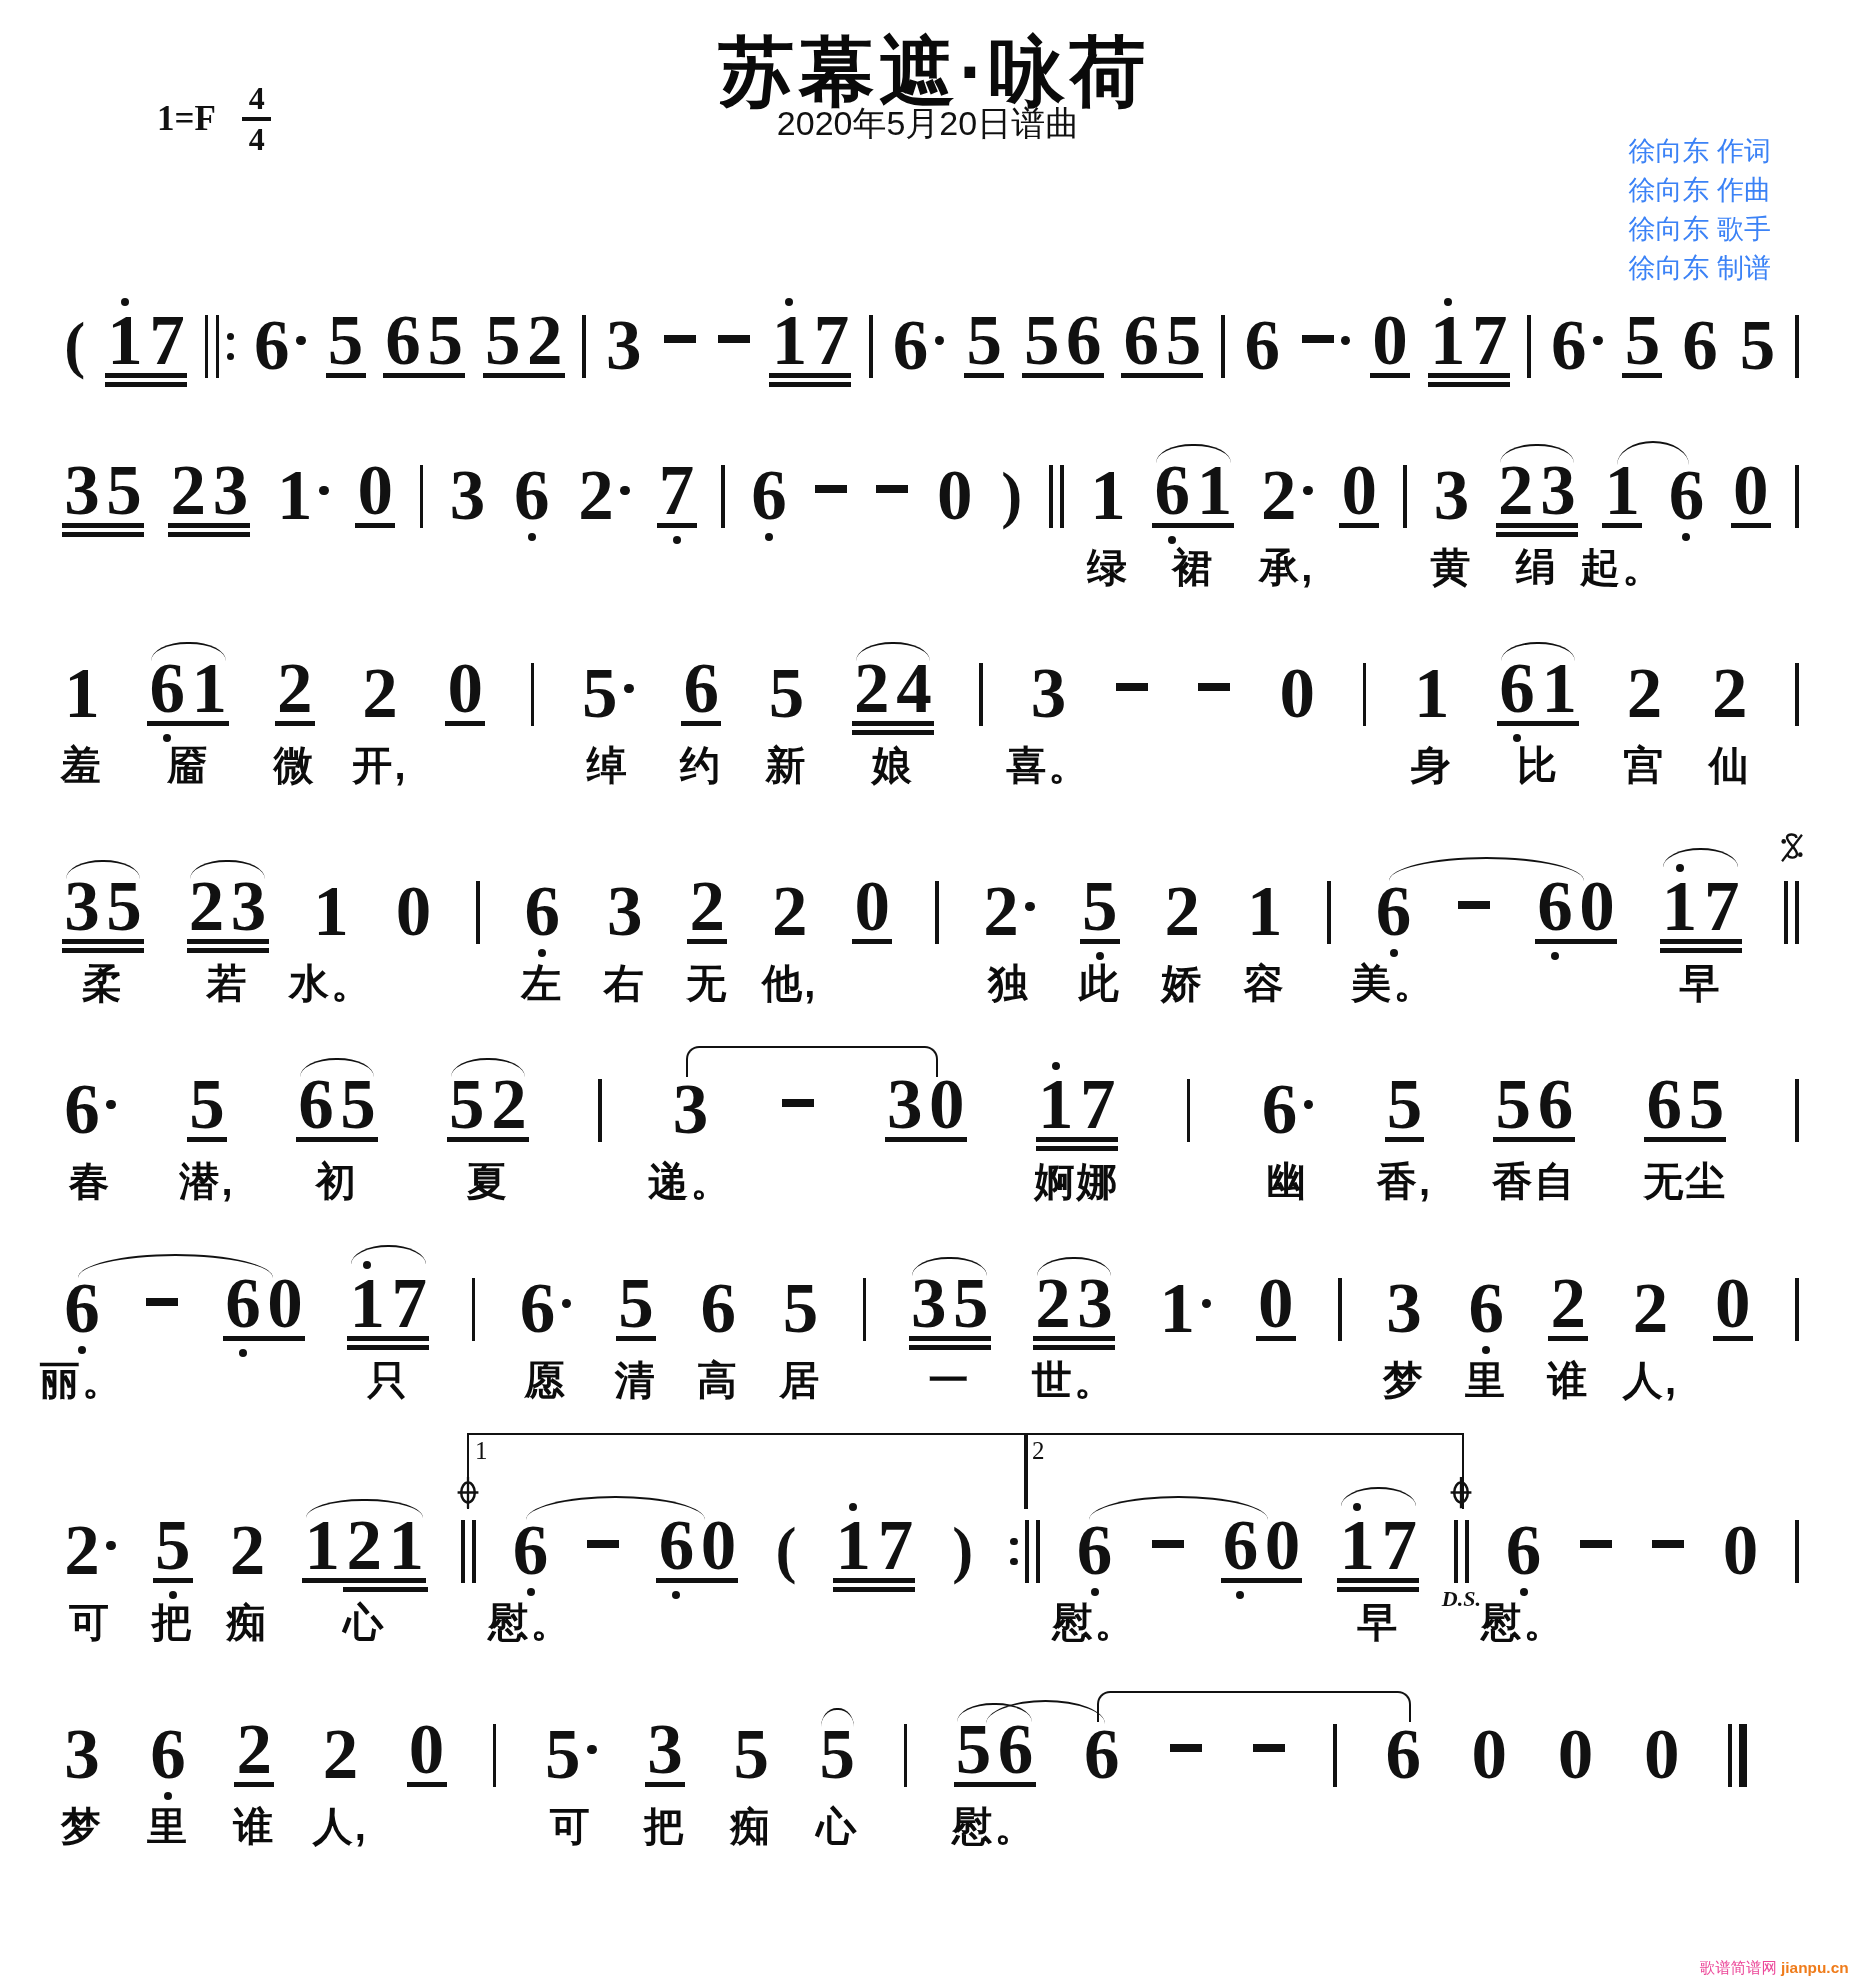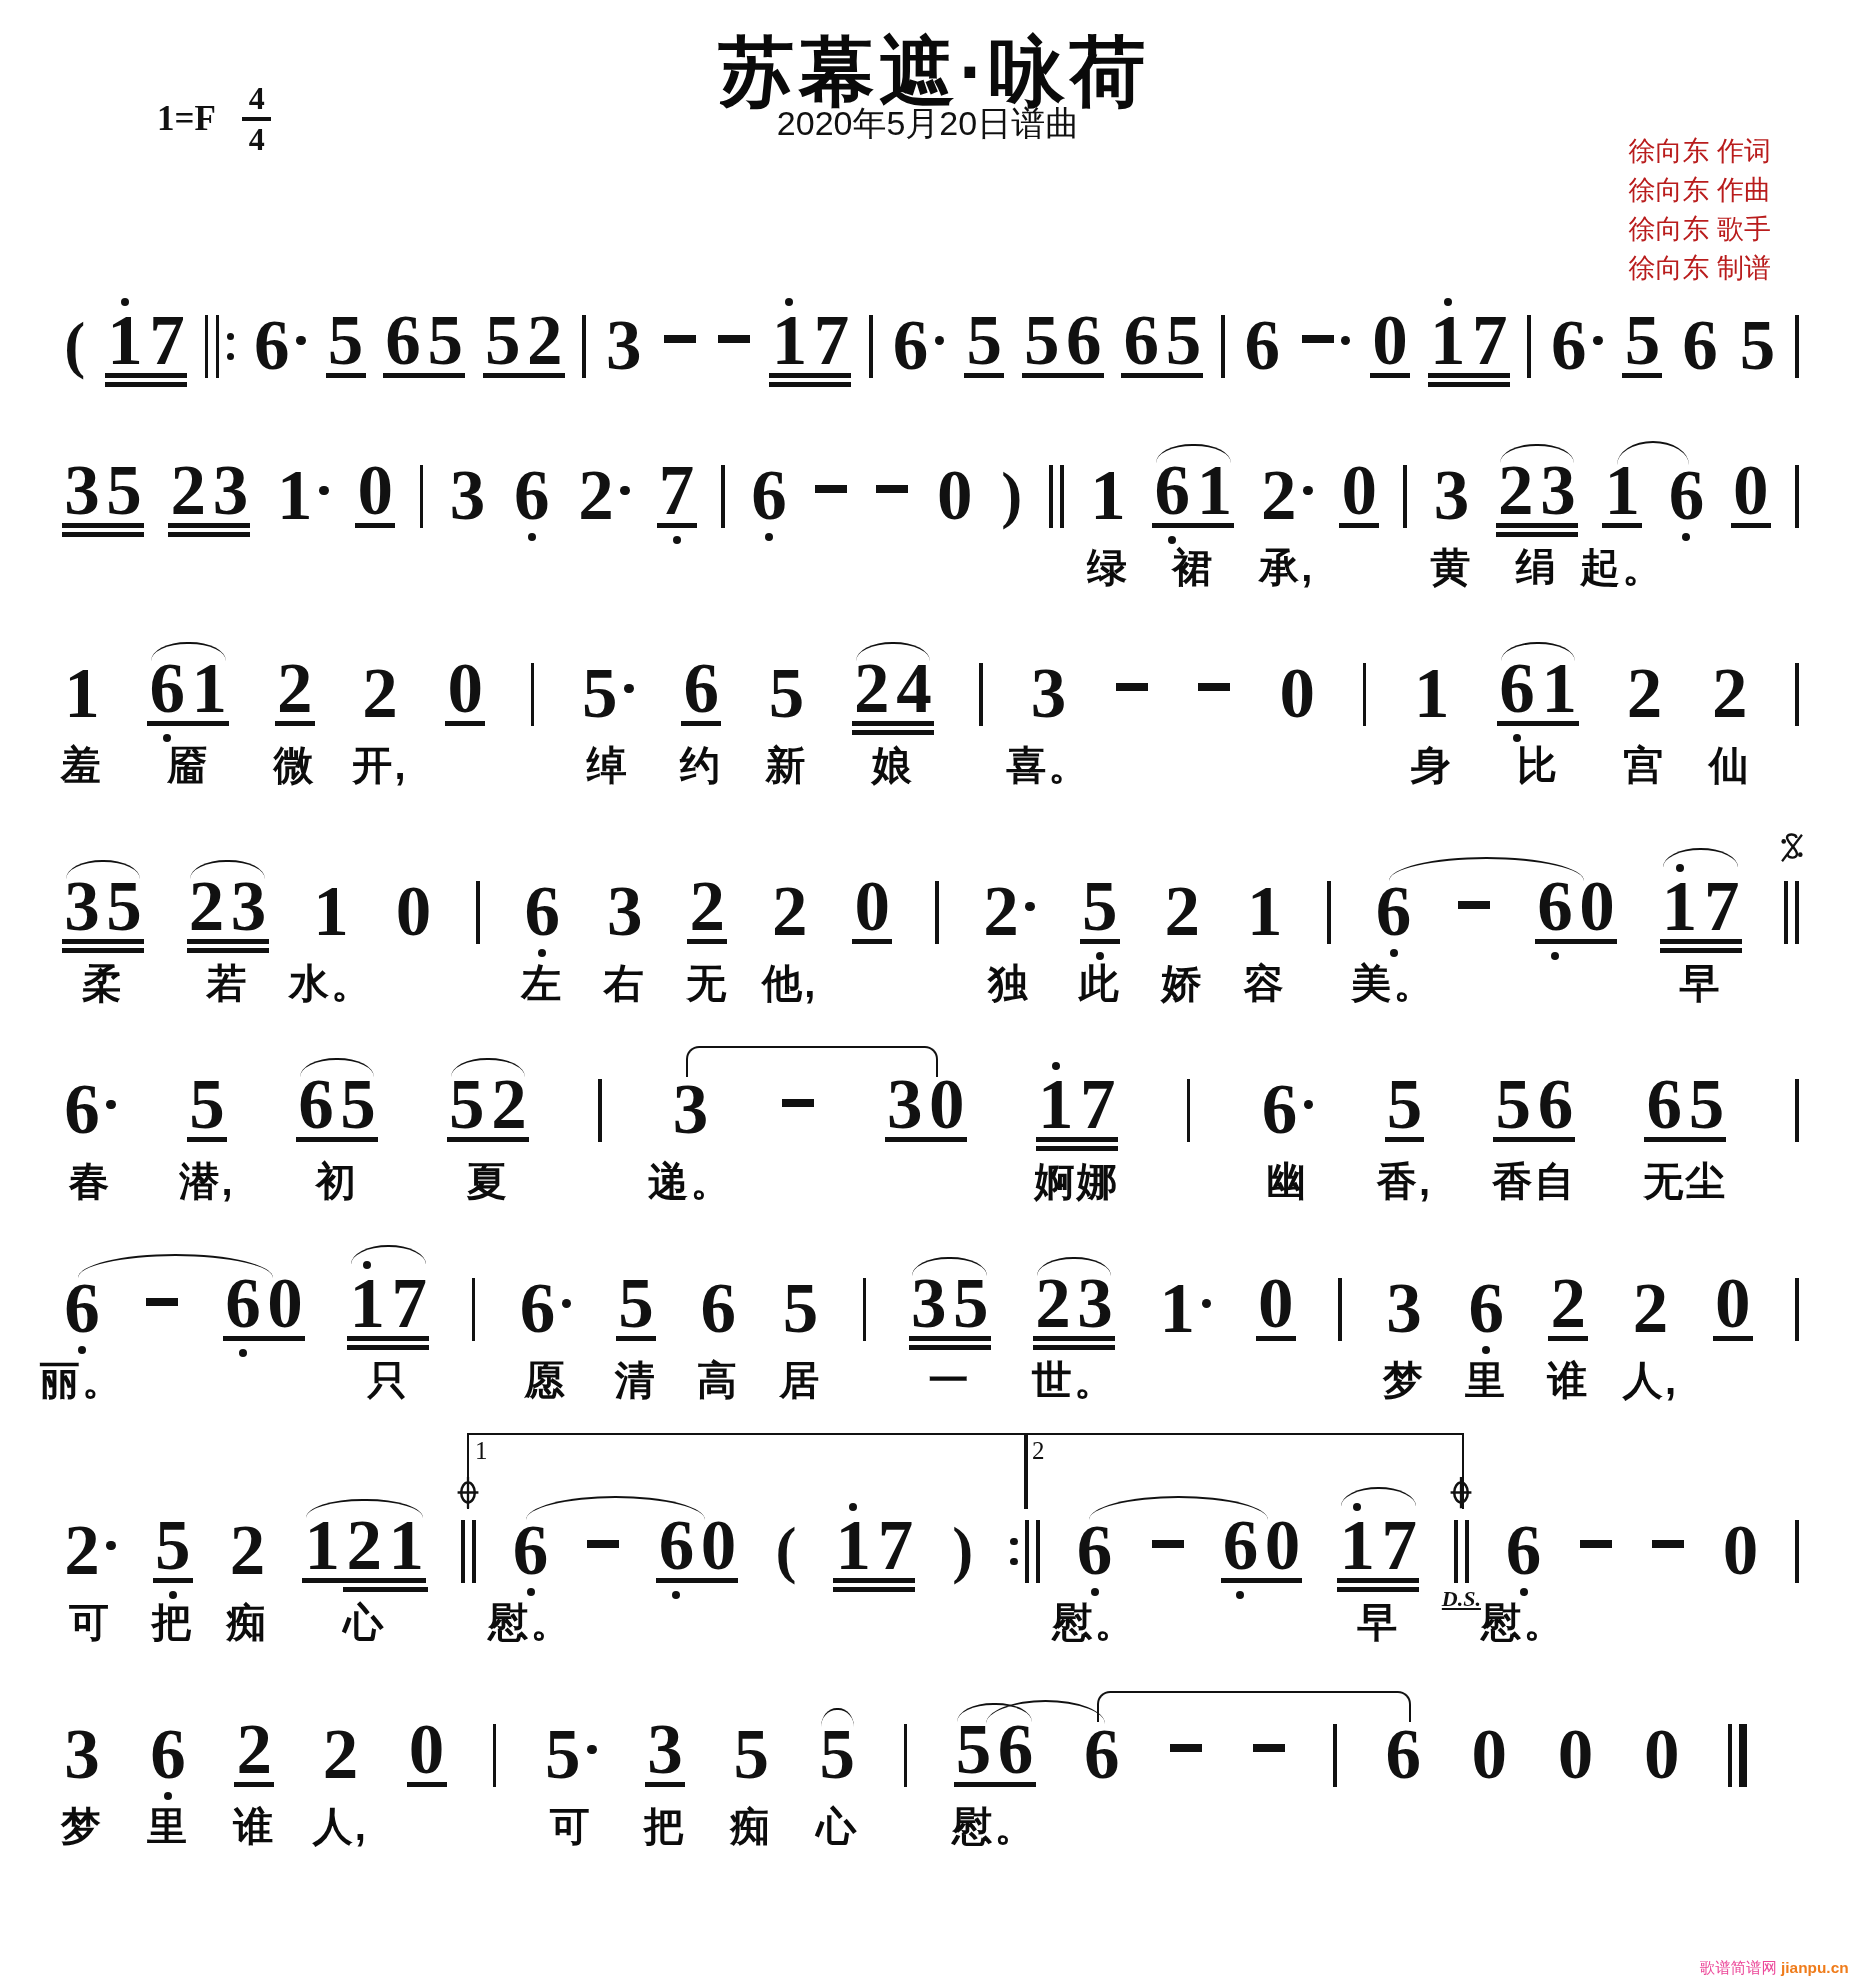--- a/index.html
+++ b/index.html
@@ -12,21 +12,21 @@
          font-family:"Liberation Sans",sans-serif;font-weight:900;
          font-size:76px;letter-spacing:4.4px;color:#0a0a0a;padding-left:12px;}
   .keywrap{position:absolute;left:109px;top:82px;display:flex;align-items:center;gap:26.5px;margin-left:48px;}
   .keysig{font-weight:700;font-size:35px;}
   .meter{display:flex;flex-direction:column;align-items:center;}
   .meter .mnum,.meter .mden{font-weight:700;font-size:32px;line-height:1.02;}
   .meter .mbar{width:29px;height:3.7px;background:#111;margin:2.2px 0;}
   .date{position:absolute;left:0;right:0;top:101px;text-align:center;
         font-family:"Liberation Sans",sans-serif;font-size:34px;color:#111;}
   .credits{position:absolute;right:85px;top:132px;text-align:left;
-           font-family:"Liberation Sans",sans-serif;font-size:27px;line-height:39px;color:#b91c1c;}
+           font-family:"Liberation Sans",sans-serif;font-size:27px;line-height:39px;color:#3b82f6;}
 
   
   .system{position:absolute;left:62px;}
   .mrow{display:flex;justify-content:space-between;align-items:flex-end;
         height:74px;position:relative;}
   .tok{position:relative;display:flex;flex-direction:column;align-items:center;}
   .grp{display:flex;align-items:flex-end;gap:6.6px;padding:0 2.2px 5.9px;}
   .tok.u1>.grp,.tok.u2>.grp{border-bottom:5.1px solid #111;}
   .tok.u2::after{content:"";position:absolute;left:0;right:0;bottom:-8.8px;height:5.1px;background:#111;}
   .ch{position:relative;font-weight:700;font-size:71px;line-height:53px;height:53px;
@@ -58,21 +58,21 @@
   .tie{position:absolute;top:-13.2px;height:22px;border-top:2.9px solid #111;
        border-radius:50% 50% 0 0/100% 100% 0 0;}
   .tie.flat{top:-22px;height:29px;border:2.9px solid #111;border-bottom:none;
        border-radius:13.2px 13.2px 0 0;}
   .volta{position:absolute;top:-76px;height:74px;border:2.9px solid #111;border-bottom:none;}
   .volta-label{position:absolute;left:5.9px;top:1.5px;font-size:25px;font-weight:400;
        font-family:"Liberation Serif",serif;}
   .mark-segno{position:absolute;bottom:calc(100% + 11.8px);left:50%;transform:translateX(-50%);}
   .mark-coda{position:absolute;bottom:calc(100% + 5.9px);left:50%;transform:translateX(-50%);}
   .mark-ds{position:absolute;top:calc(100% + 2.9px);left:50%;transform:translateX(-50%);
-       font:italic 700 22px "Liberation Serif",serif;text-decoration:underline;}
+       font:italic 700 22px "Liberation Serif",serif;}
   
   .watermark{position:absolute;right:7.4px;top:1958px;font-family:"Liberation Sans",sans-serif;
        font-size:15.4px;white-space:nowrap;}
 </style>
 </head>
 <body>
 
 <div class="page">
 
   <div class="title">苏幕遮·咏荷</div>

